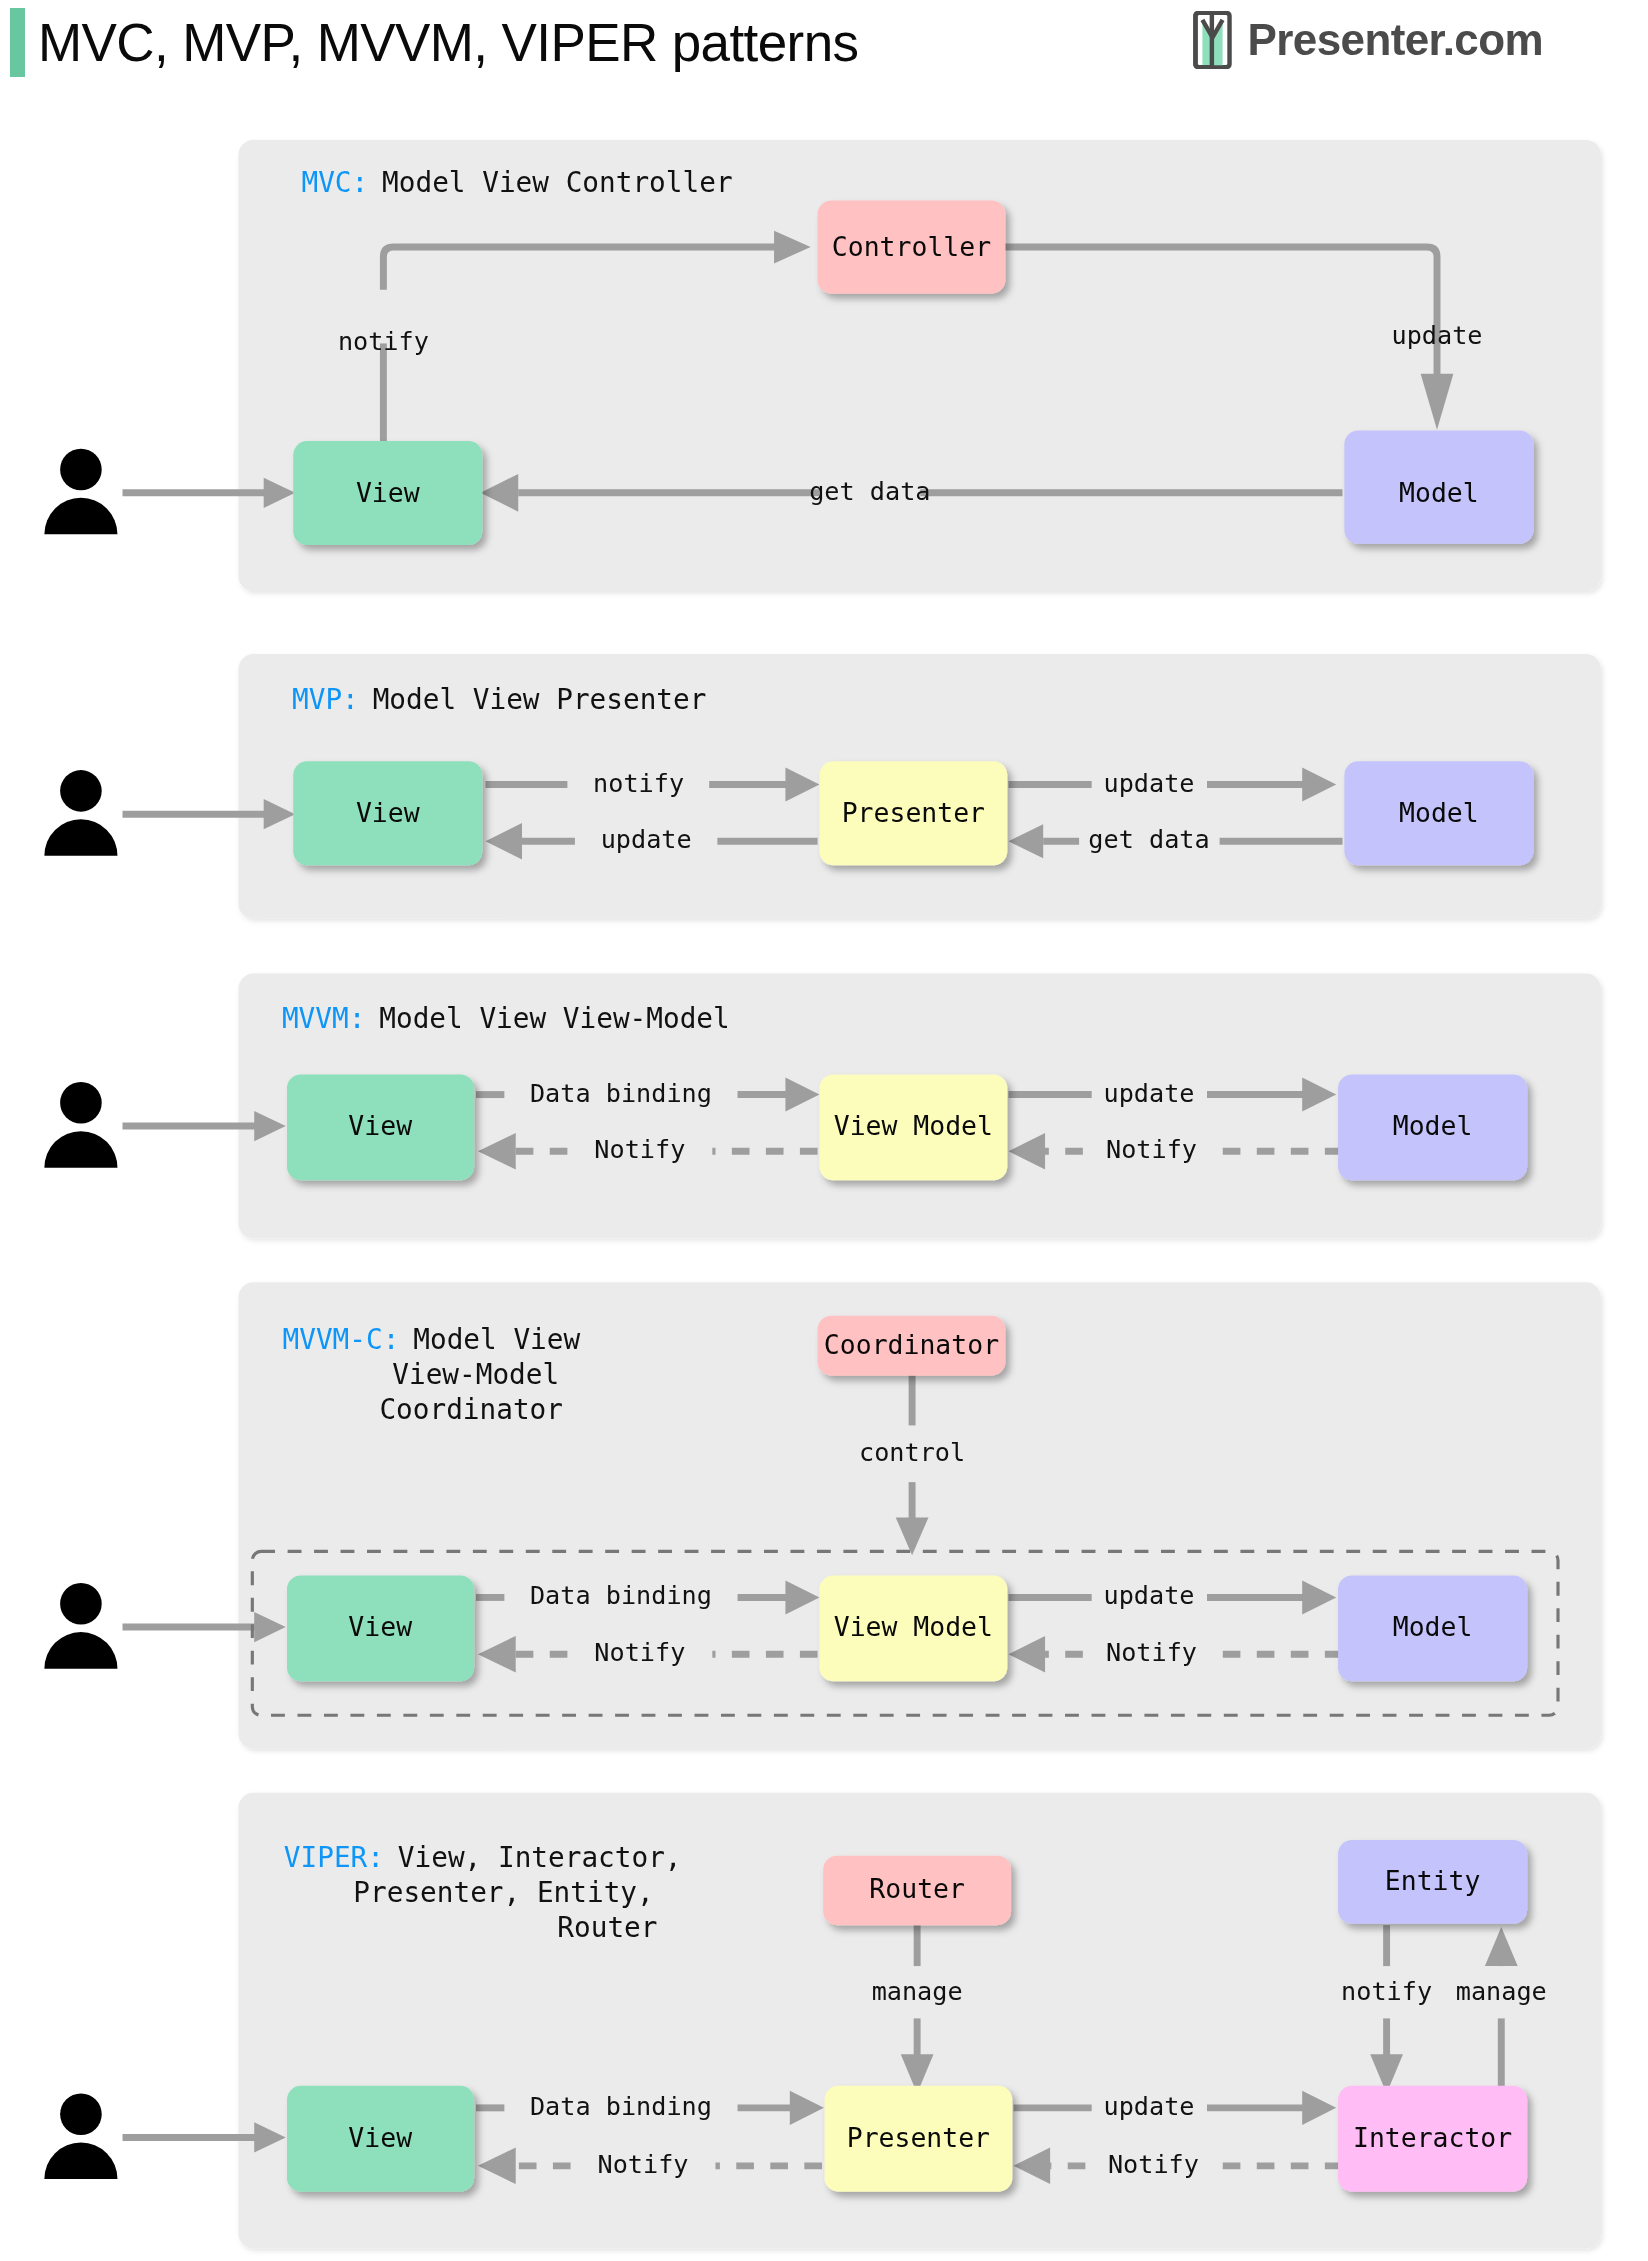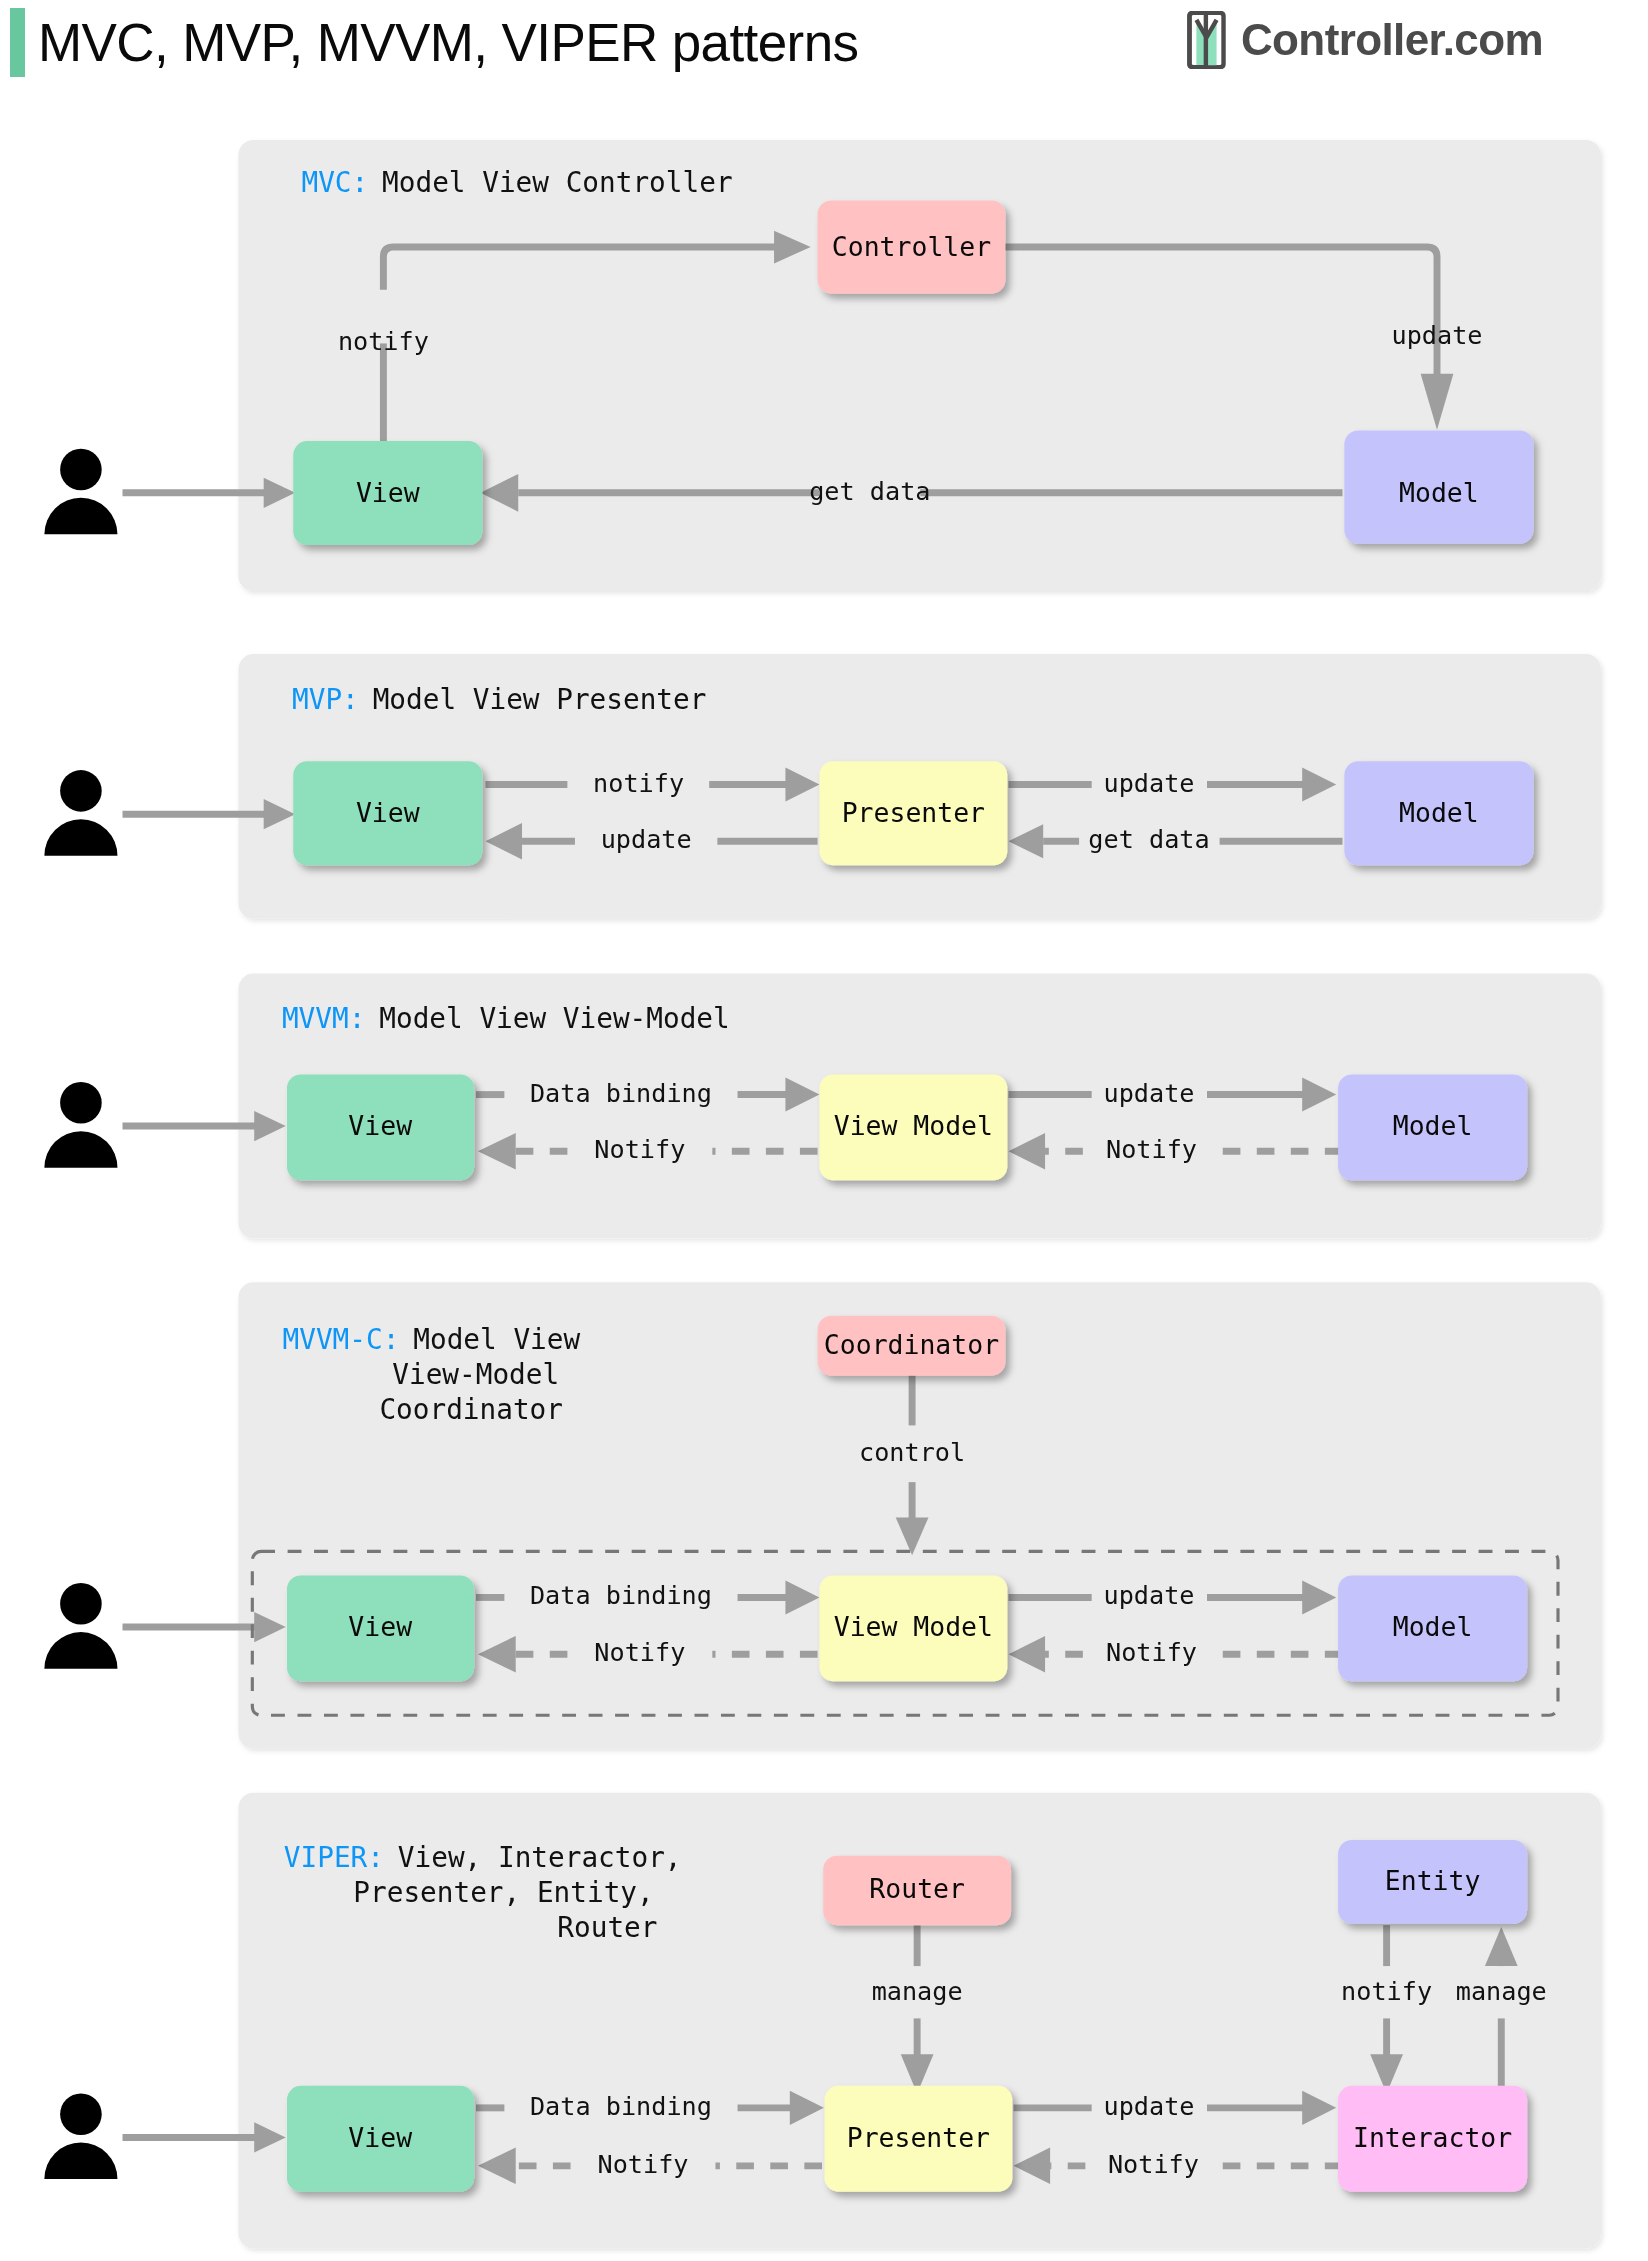--- a/index.html
+++ b/index.html
@@ -63,21 +63,21 @@
 <div class="header">
   <div class="accent-bar"></div>
   <div class="page-title">MVC, MVP, MVVM, VIPER patterns</div>
   <div class="brand">
     <svg class="brand-mark" viewBox="0 0 74 92">
       <path d="M10 8 Q10 3 16 3 L58 3 Q64 3 64 8 L64 84 Q64 89 58 89 L16 89 Q10 89 10 84 Z" fill="none" stroke="#4b4b4b" stroke-width="7"></path>
       <path d="M21 16 L37 44 L53 16 L53 86 L21 86 Z" fill="#8edfbb"></path>
       <path d="M21 14 L37 42 L53 14" fill="none" stroke="#4b4b4b" stroke-width="7" stroke-linejoin="round"></path>
       <path d="M10 8 Q10 3 16 3 L36 3 L36 89 L16 89 Q10 89 10 84 Z" fill="none" stroke="#4b4b4b" stroke-width="7"></path>
     </svg>
-    <div class="brand-text">Controller.com</div>
+    <div class="brand-text">Presenter.com</div>
   </div>
 </div>
 
 <svg class="board" width="1649" height="2261" viewBox="0 0 2616 3588">
   <defs>
     <filter id="boxshadow" x="-20%" y="-20%" width="150%" height="150%">
       <feDropShadow dx="7" dy="8" stdDeviation="6" flood-color="#000000" flood-opacity="0.30"></feDropShadow>
     </filter>
     <filter id="panelshadow" x="-10%" y="-10%" width="130%" height="130%">
       <feDropShadow dx="3" dy="4" stdDeviation="4" flood-color="#000000" flood-opacity="0.10"></feDropShadow>

